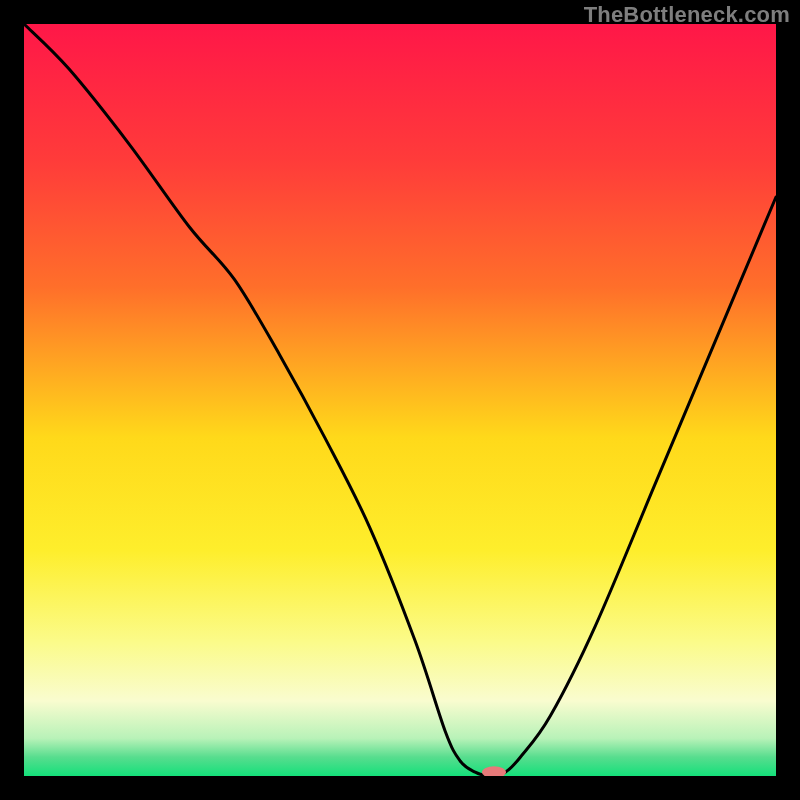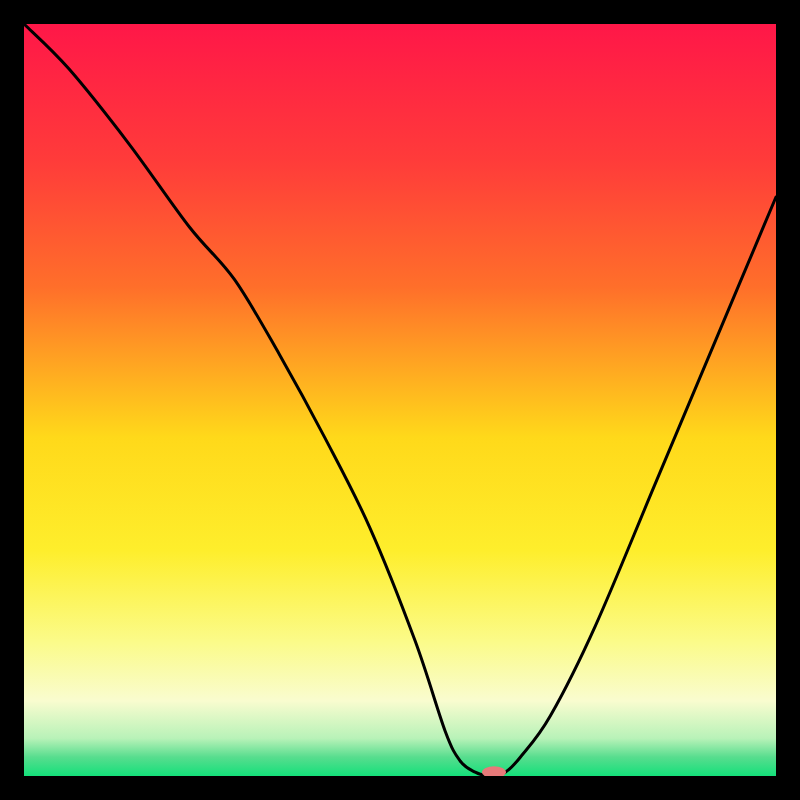--- a/index.html
+++ b/index.html
@@ -55,13 +55,14 @@
             <stop offset="95%" stop-color="#b8f2b8"></stop>
             <stop offset="97.5%" stop-color="#57dd8e"></stop>
             <stop offset="100%" stop-color="#14e07a"></stop>
           </linearGradient>
       </defs>
       <rect id="bg-rect" x="0" y="0" width="752" height="752" fill="url(#bg-grad)"></rect>
       <path id="curve" fill="none" stroke="#000" stroke-width="3" stroke-linejoin="round" stroke-linecap="round" d="M 0.0 0.0 C 7.5 7.5, 27.6 25.1, 45.1 45.1 C 62.7 65.2, 85.2 94.0, 105.3 120.3 C 125.3 146.6, 147.9 180.5, 165.4 203.0 C 183.0 225.6, 195.5 234.4, 210.6 255.7 C 225.6 277.0, 240.6 304.6, 255.7 330.9 C 270.7 357.2, 285.8 384.8, 300.8 413.6 C 315.8 442.4, 330.9 470.0, 345.9 503.8 C 361.0 537.7, 378.5 582.8, 391.0 616.6 C 403.6 650.5, 413.6 686.8, 421.1 706.9 C 428.6 726.9, 431.1 730.1, 436.2 737.0 C 441.2 743.9, 446.2 745.7, 451.2 748.2 C 456.2 750.7, 461.2 752.0, 466.2 752.0 C 471.3 752.0, 476.3 751.4, 481.3 748.2 C 486.3 745.1, 488.8 742.6, 496.3 733.2 C 503.8 723.8, 513.9 713.8, 526.4 691.8 C 538.9 669.9, 554.0 640.5, 571.5 601.6 C 589.1 562.7, 611.6 506.3, 631.7 458.7 C 651.7 411.1, 671.8 363.5, 691.8 315.8 C 711.9 268.2, 742.0 196.8, 752.0 173.0"></path>
       <ellipse id="marker" fill="#e77a7a" cx="470" cy="748.24" rx="12" ry="6"></ellipse>
     </svg>
   </div>
+  <div class="watermark">TheBottleneck.com</div>
 </div>
 
 </body></html>

